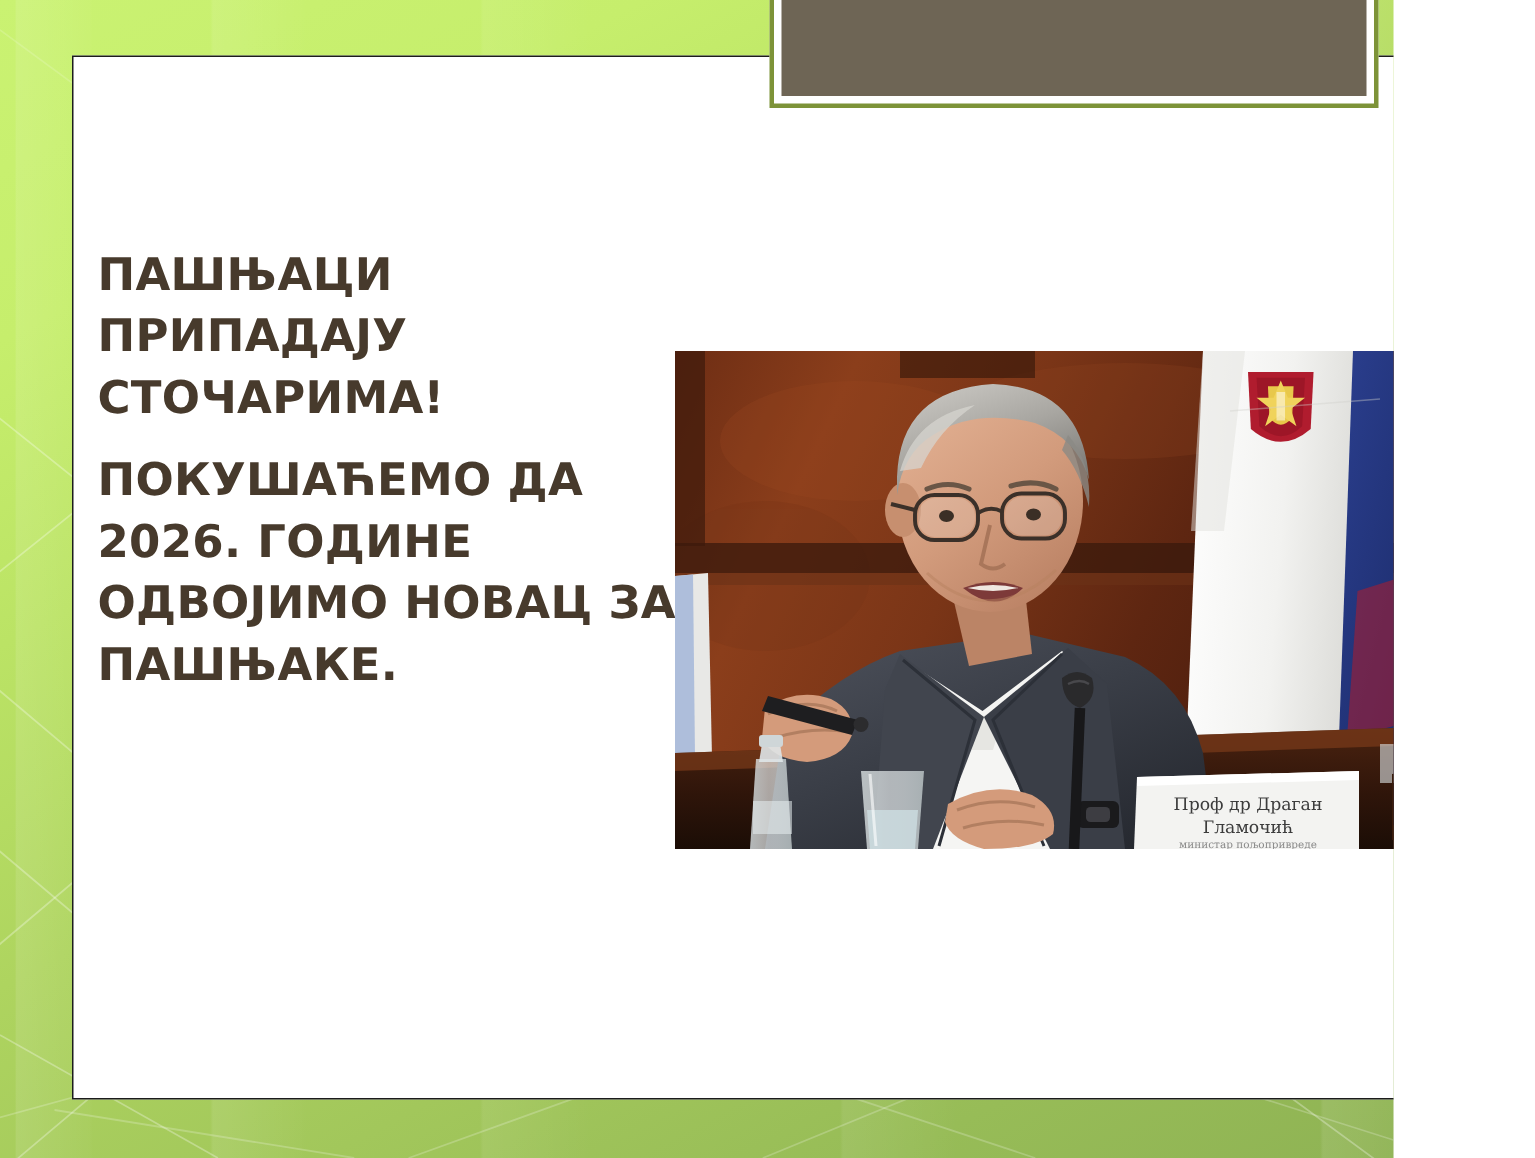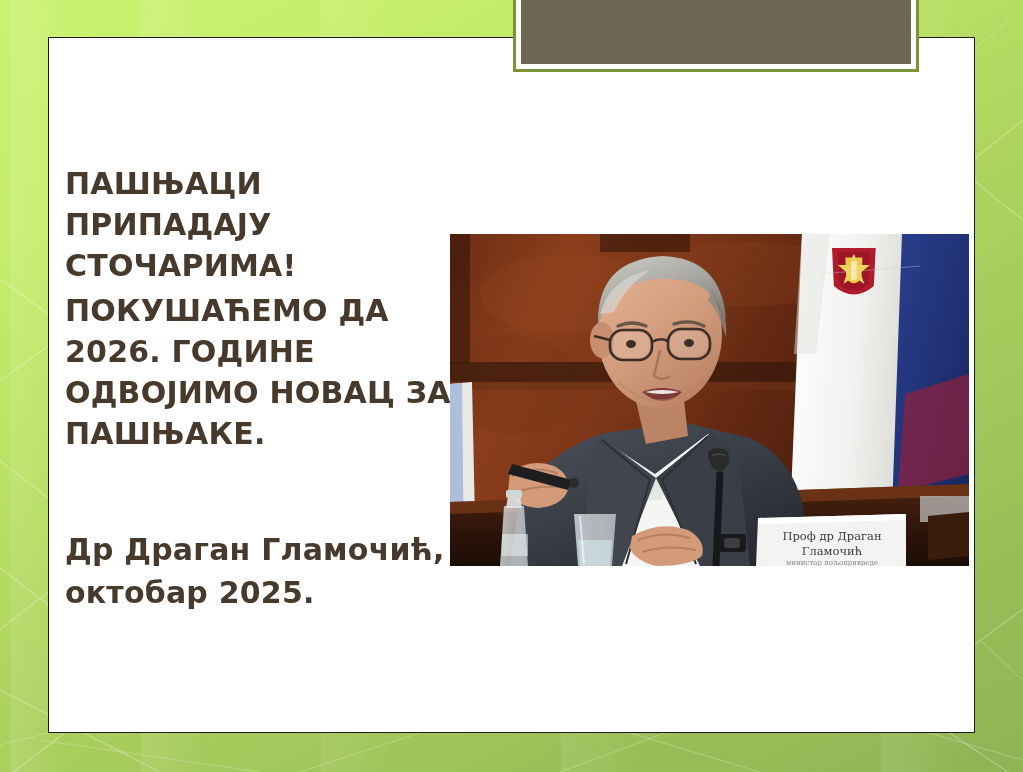--- a/index.html
+++ b/index.html
@@ -6,21 +6,21 @@
     margin: 0;
     padding: 0;
     background: #ffffff;
   }
   body {
     font-family: "DejaVu Sans", sans-serif;
   }
 
   .slide {
     position: relative;
-    width: 1023px;
+    width: 929px;
     height: 772px;
     overflow: hidden;
     background: linear-gradient(152deg,
         #caf272 0%,
         #c6ee6c 18%,
         #bbe365 34%,
         #aed45f 52%,
         #a2c75b 70%,
         #97bc57 86%,
         #8fb354 100%);
@@ -102,21 +102,21 @@
   .headline {
     margin: 0;
     color: #473a2c;
     font-family: "DejaVu Sans", sans-serif;
     font-weight: bold;
     font-size: 30px;
     line-height: 41px;
     letter-spacing: 0.2px;
   }
   .headline + .headline {
-    margin-top: 4px;
+    margin-top: 14px;
   }
   .signature {
     margin: 0;
     position: absolute;
     left: 65px;
     top: 528px;
     width: 420px;
     color: #473a2c;
     font-family: "DejaVu Sans", sans-serif;
     font-weight: bold;
@@ -172,21 +172,20 @@
 
   <div class="top-plate">
     <div class="top-plate-fill"></div>
   </div>
 
   <div class="text-col">
     <p class="headline">ПАШЊАЦИ ПРИПАДАЈУ СТОЧАРИМА!</p>
     <p class="headline">ПОКУШАЋЕМО ДА 2026. ГОДИНЕ ОДВОЈИМО НОВАЦ ЗА ПАШЊАКЕ.</p>
   </div>
 
-  <p class="signature">Др Драган Гламочић, октобар 2025.</p>
 
   <div class="photo">
     <svg viewBox="0 0 519 332" preserveAspectRatio="xMidYMid slice">
       <defs>
         <linearGradient id="woodWall" x1="0" y1="0" x2="1" y2="0.3">
           <stop offset="0%" stop-color="#6d2d14"></stop>
           <stop offset="22%" stop-color="#8b3e1b"></stop>
           <stop offset="45%" stop-color="#7a3517"></stop>
           <stop offset="70%" stop-color="#5e2611"></stop>
           <stop offset="100%" stop-color="#431a0c"></stop>

